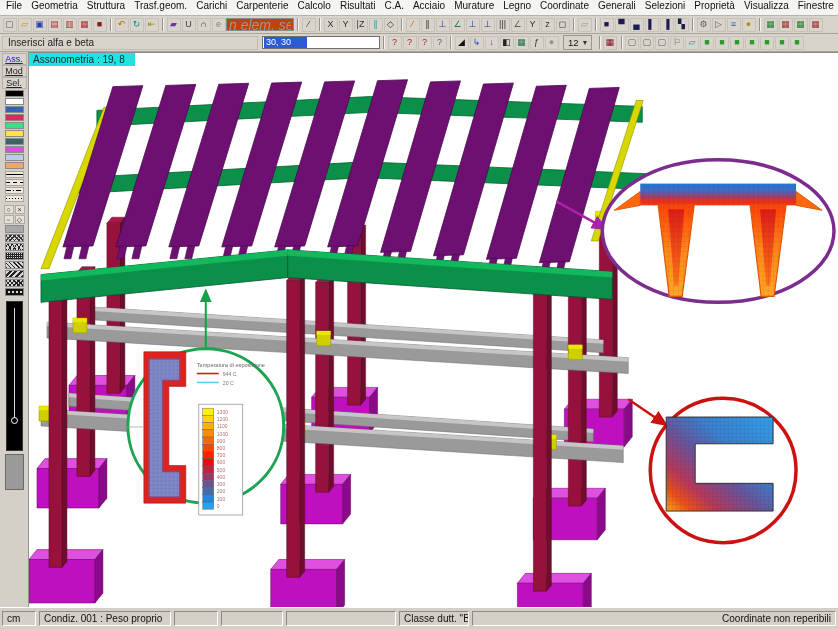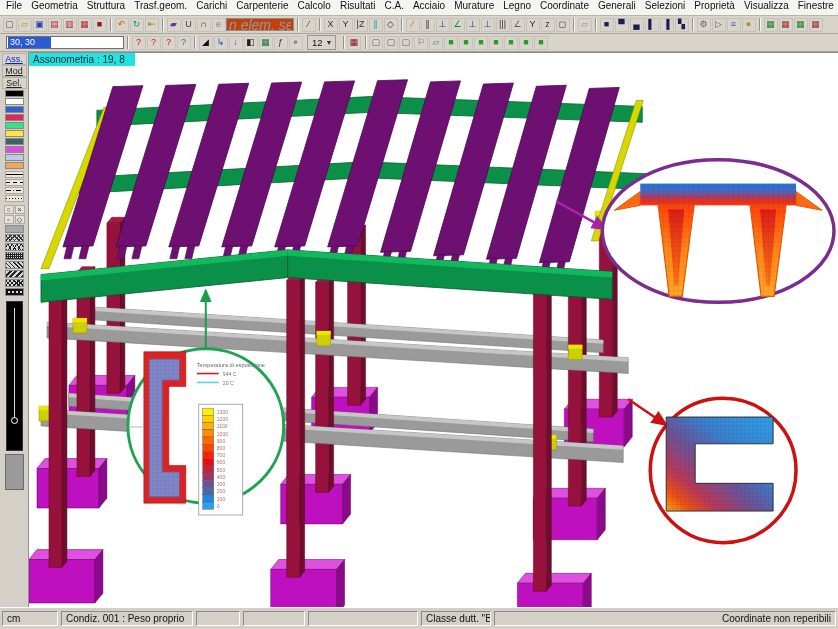--- a/index.html
+++ b/index.html
@@ -270,20 +270,21 @@
         <span class="tb-btn">
           <span class="glyph" style="color: rgb(32, 128, 48);">▦</span>
         </span>
         <span class="tb-btn">
           <span class="glyph" style="color: rgb(160, 48, 48);">▦</span>
         </span>
       </span>
   </div>
 
   <div class="toolbar">
+    <span class="prompt-label">Inserisci alfa e beta</span>
     <span class="angle-field">
       <span class="angle-sel">30, 30</span>
     </span>
     <span class="tb-sep"></span>
     <span class="tb-group">
         <span class="tb-btn">
           <span class="glyph" style="color: rgb(176, 32, 32);">?</span>
         </span>
         <span class="tb-btn">
           <span class="glyph" style="color: rgb(176, 32, 32);">?</span>
@@ -651,21 +652,21 @@
           <g>
             <path d="M638,368 H745 V395 H667 V435 H745 V463 H638 Z" fill="url(#gradC)" stroke="#303030" stroke-width="1"></path>
             <path d="M638,368 H745 V395 H667 V435 H745 V463 H638 Z" fill="url(#meshBlue)"></path>
           </g>
         </g>
       </svg>
     </div>
   </div>
 
   <div class="statusbar">
-      <div class="status-cell" style="width: 56px;">cm</div>
+      <div class="status-cell" style="width: 34px;">cm</div>
       <div class="status-cell" style="width: 132px;">Condiz. 001 : Peso proprio</div>
       <div class="status-cell" style="width: 44px;"></div>
       <div class="status-cell" style="width: 62px;"></div>
       <div class="status-cell" style="width: 110px;"></div>
       <div class="status-cell" style="width: 70px;">Classe dutt. "B"</div>
       <div class="status-cell flexfill">Coordinate non reperibili</div>
     </div>
 </div>
 
 </body></html>

